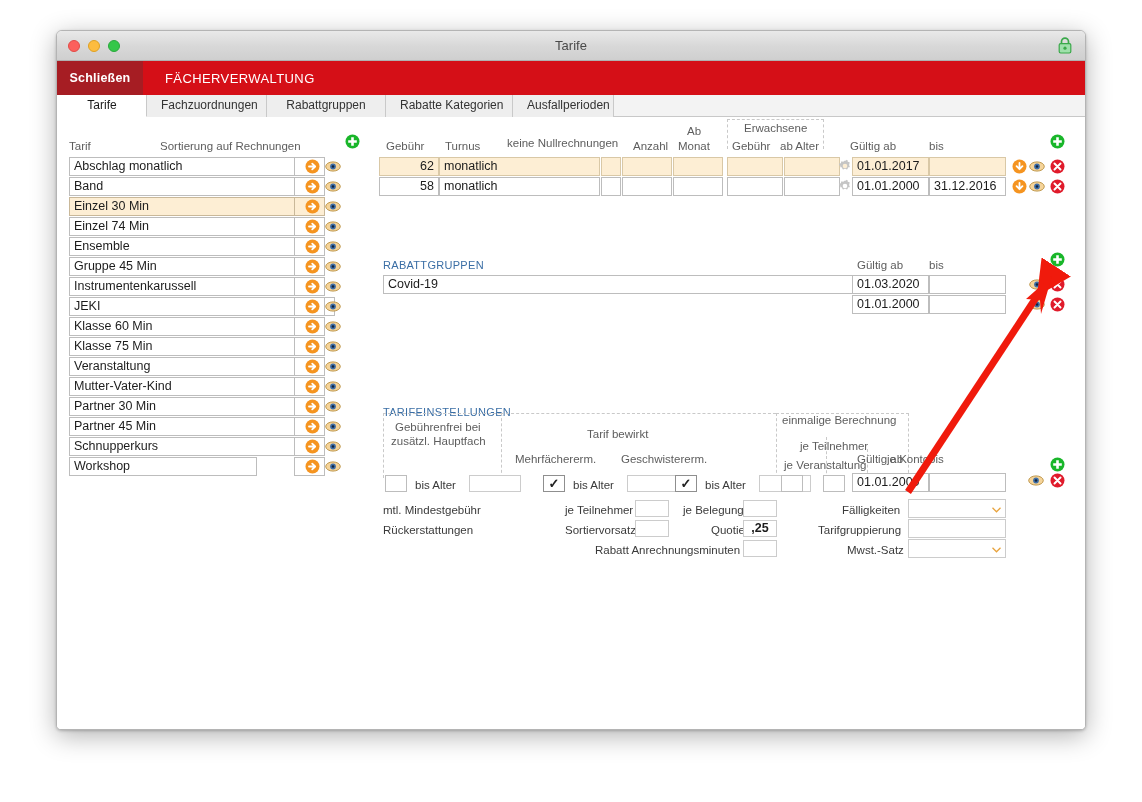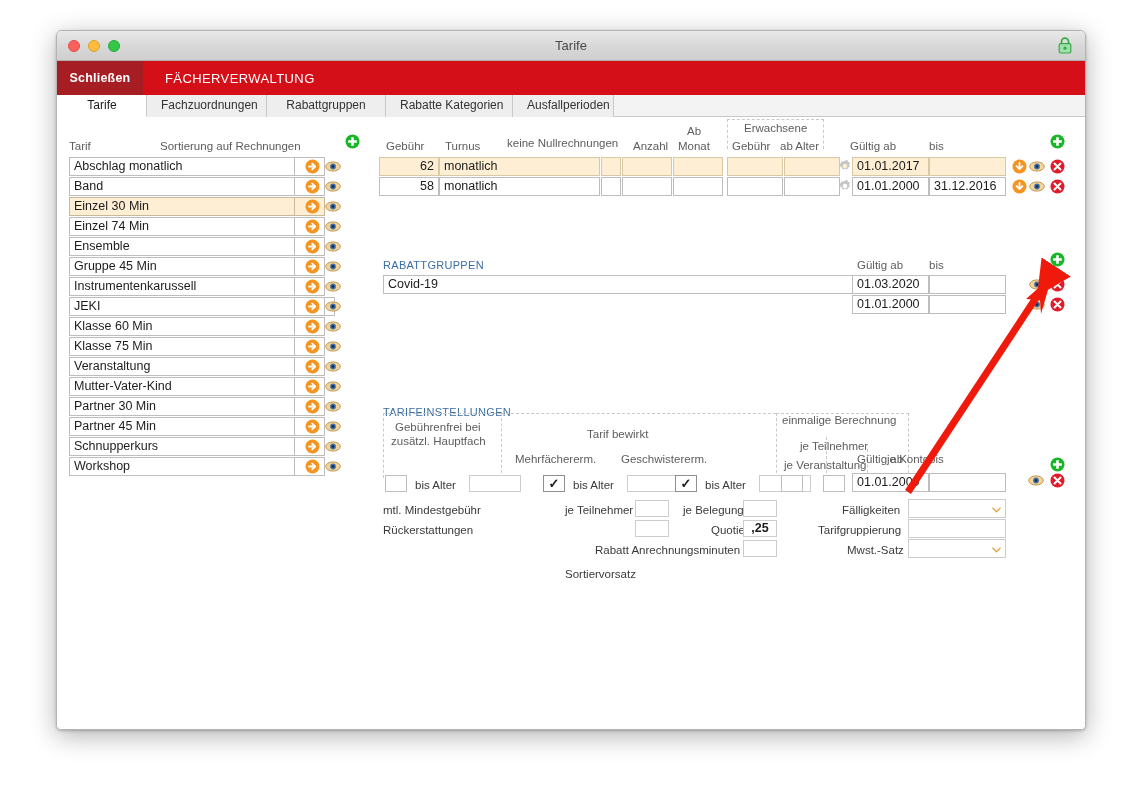--- a/index.html
+++ b/index.html
@@ -250,21 +250,21 @@
 
       <div class="fld" style="left:12px; top:280px; width:226px; height:19px;">Partner 30 Min</div>
       <div class="fld" style="left:237px; top:280px;width:31px;  height:19px;"></div>
 
       <div class="fld" style="left:12px; top:300px; width:226px; height:19px;">Partner 45 Min</div>
       <div class="fld" style="left:237px; top:300px;width:31px;  height:19px;"></div>
 
       <div class="fld" style="left:12px; top:320px; width:226px; height:19px;">Schnupperkurs</div>
       <div class="fld" style="left:237px; top:320px;width:31px;  height:19px;"></div>
 
-      <div class="fld" style="left:12px; top:340px; width:226px; height:19px;">Workshop</div>
+      <div class="fld" style="left:12px; top:340px; width:188px; height:19px;">Workshop</div>
       <div class="fld" style="left:237px; top:340px;width:31px;  height:19px;"></div>
 
       <div id="sidebar-icons">
           <span class="ic" style="left: 248px; top: 42px;">
             <svg width="15" height="15" viewBox="0 0 15 15">
   <circle cx="7.5" cy="7.5" r="7" fill="#f59420"></circle>
   <path d="M4 7.5h6M7.2 4.6l3 2.9-3 2.9" fill="none" stroke="#fff" stroke-width="1.8" stroke-linecap="round" stroke-linejoin="round"></path>
             </svg>
           </span>
           <span class="ic" style="left: 268px; top: 44px;">
@@ -666,21 +666,21 @@
       <div class="lbl dark" style="left:785px; top:387px;">Fälligkeiten</div>
       <div class="fld grey selectbox" style="left:851px; top:382px; width:98px; height:19px;">
         <span class="caret">
           <svg width="9" height="6" viewBox="0 0 9 6">
               <path d="M.5.8 4.5 4.8 8.5.8" fill="none" stroke="#e8a33d" stroke-width="1.3"></path>
             </svg>
         </span>
       </div>
 
       <div class="lbl dark" style="left:326px; top:407px;">Rückerstattungen</div>
-      <div class="lbl dark" style="left:508px; top:407px;margin-top:44px;">Sortiervorsatz</div>
+      <div class="lbl dark" style="left:508px; top:407px;">Sortiervorsatz</div>
       <div class="fld grey" style="left:578px; top:403px; width:34px; height:17px;"></div>
       <div class="lbl dark" style="left:654px; top:407px;">Quotient</div>
       <div class="fld grey" style="left:686px; top:403px; width:34px; height:17px; justify-content:center; font-weight:bold;">,25</div>
       <div class="lbl dark" style="left:761px; top:407px;">Tarifgruppierung</div>
       <div class="fld grey" style="left:851px; top:402px; width:98px; height:19px;"></div>
 
       <div class="lbl dark" style="left:538px; top:427px;">Rabatt Anrechnungsminuten</div>
       <div class="fld grey" style="left:686px; top:423px; width:34px; height:17px;"></div>
       <div class="lbl dark" style="left:790px; top:427px;">Mwst.-Satz</div>
       <div class="fld grey selectbox" style="left:851px; top:422px; width:98px; height:19px;">

